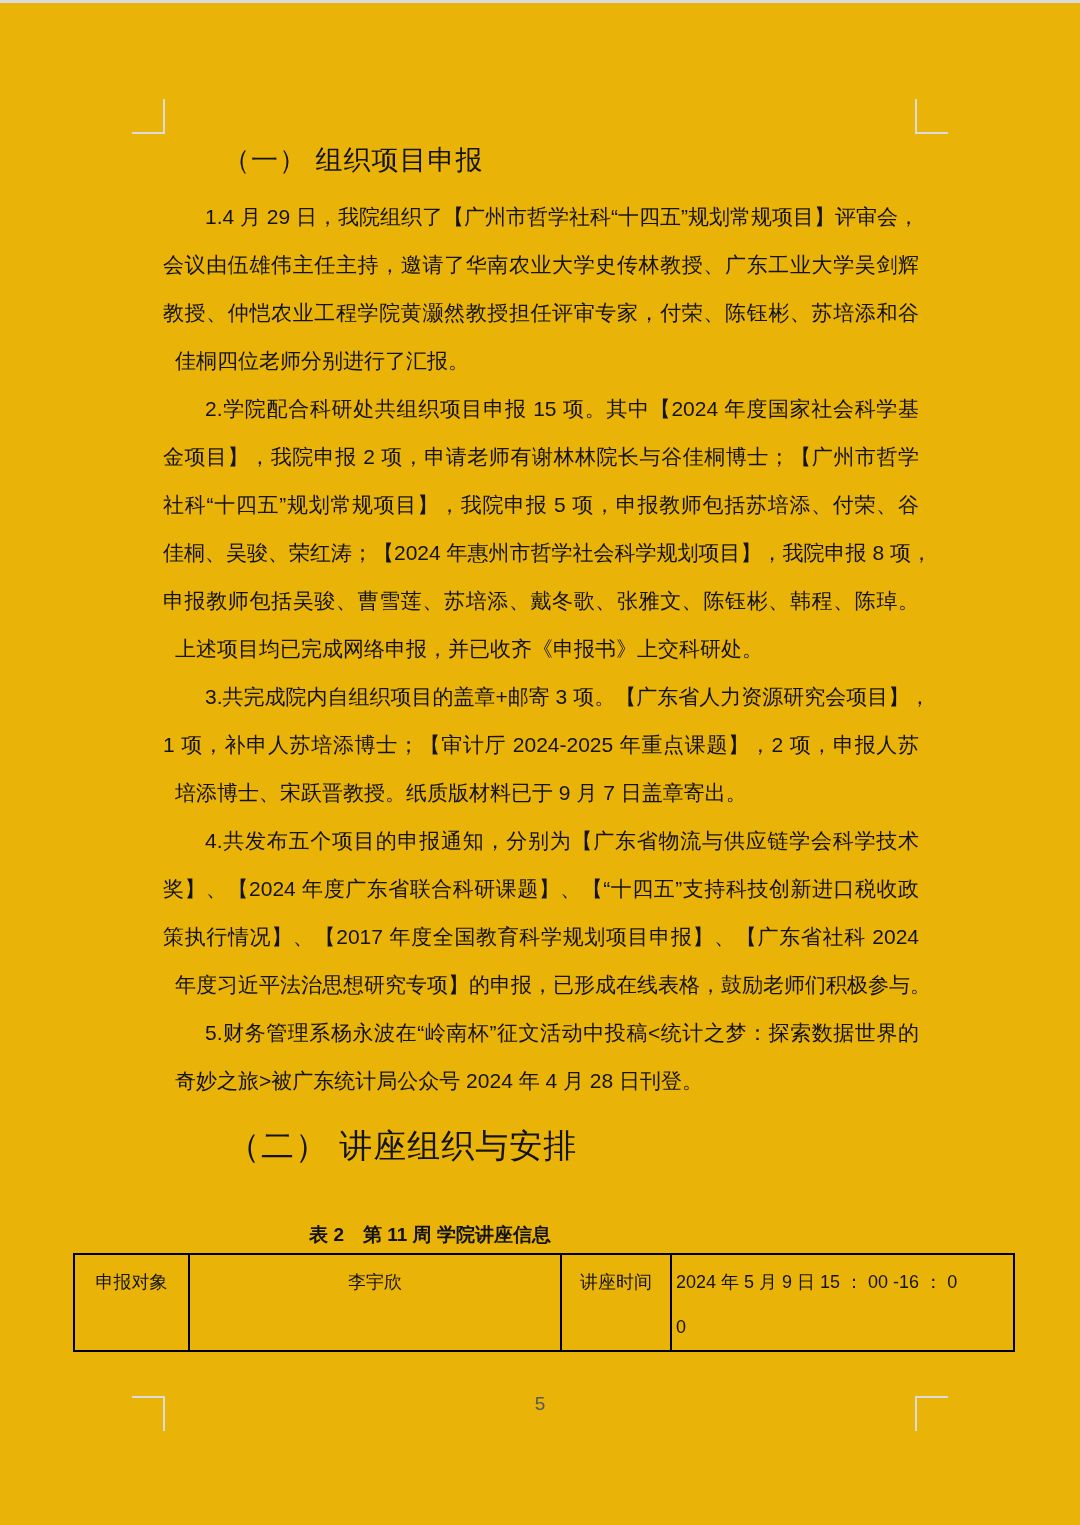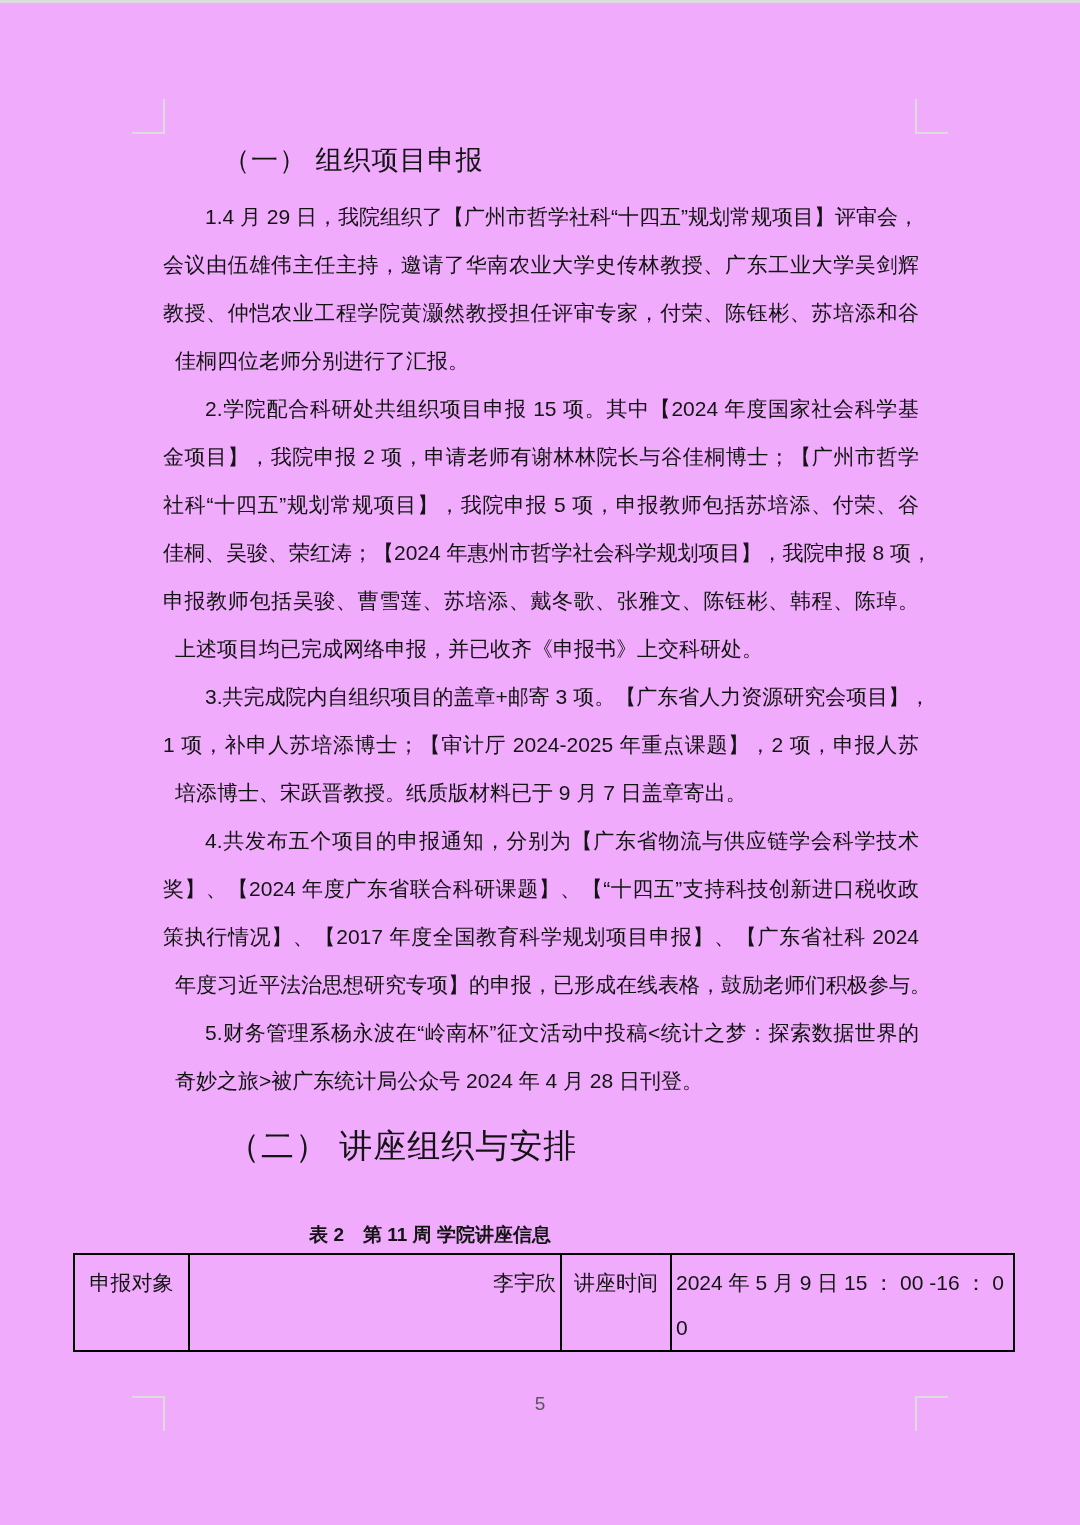--- a/index.html
+++ b/index.html
@@ -1,20 +1,20 @@
 <!DOCTYPE html>
 <html><head>
 <meta charset="utf-8">
 <style>
   html, body { margin: 0; padding: 0; background: #ffffff; }
   .page {
     position: relative;
     width: 1080px;
     height: 1525px;
-    background: #f0abfc;
+    background: #eab308;
     overflow: hidden;
     font-family: "Liberation Sans", "DejaVu Sans", sans-serif;
     color: #131313;
   }
   .top-strip {
     position: absolute; top: 0; left: 0;
     width: 1080px; height: 3px;
     background: #dcdcdc;
   }
   .corner { position: absolute; width: 31px; height: 33px; }
@@ -50,32 +50,32 @@
 
   .table-caption {
     position: absolute; left: 0; top: 1220px; width: 860px;
     text-align: center; font-size: 19px; font-weight: 700; line-height: 30px;
     white-space: nowrap;
   }
   table.lecture-table {
     position: absolute; left: 73px; top: 1253px;
     width: 900px; height: 94px;
     border-collapse: collapse; table-layout: fixed;
-    font-size: 21px;
+    font-size: 18px;
     padding-left: 12px;
   }
   table.lecture-table td {
     border: 2px solid #000000;
     vertical-align: top;
     padding: 5px 4px 0 4px;
     line-height: 45px;
     overflow: hidden;
   }
   td.c1 { width: 105px; text-align: center; }
-  td.c2 { width: 362px; text-align: right; padding-left: 13px; }
+  td.c2 { width: 362px; text-align: center; padding-left: 13px; }
   td.c3 { width: 100px; text-align: center; }
   td.c4 { width: 333px; text-align: left; padding-left: 13px; }
   td .line { white-space: nowrap; }
 
   .page-number {
     position: absolute; left: 0; top: 1390px; width: 1080px;
     text-align: center; font-size: 19px; line-height: 28px; color: #595959;
   }
 </style>
 </head>

